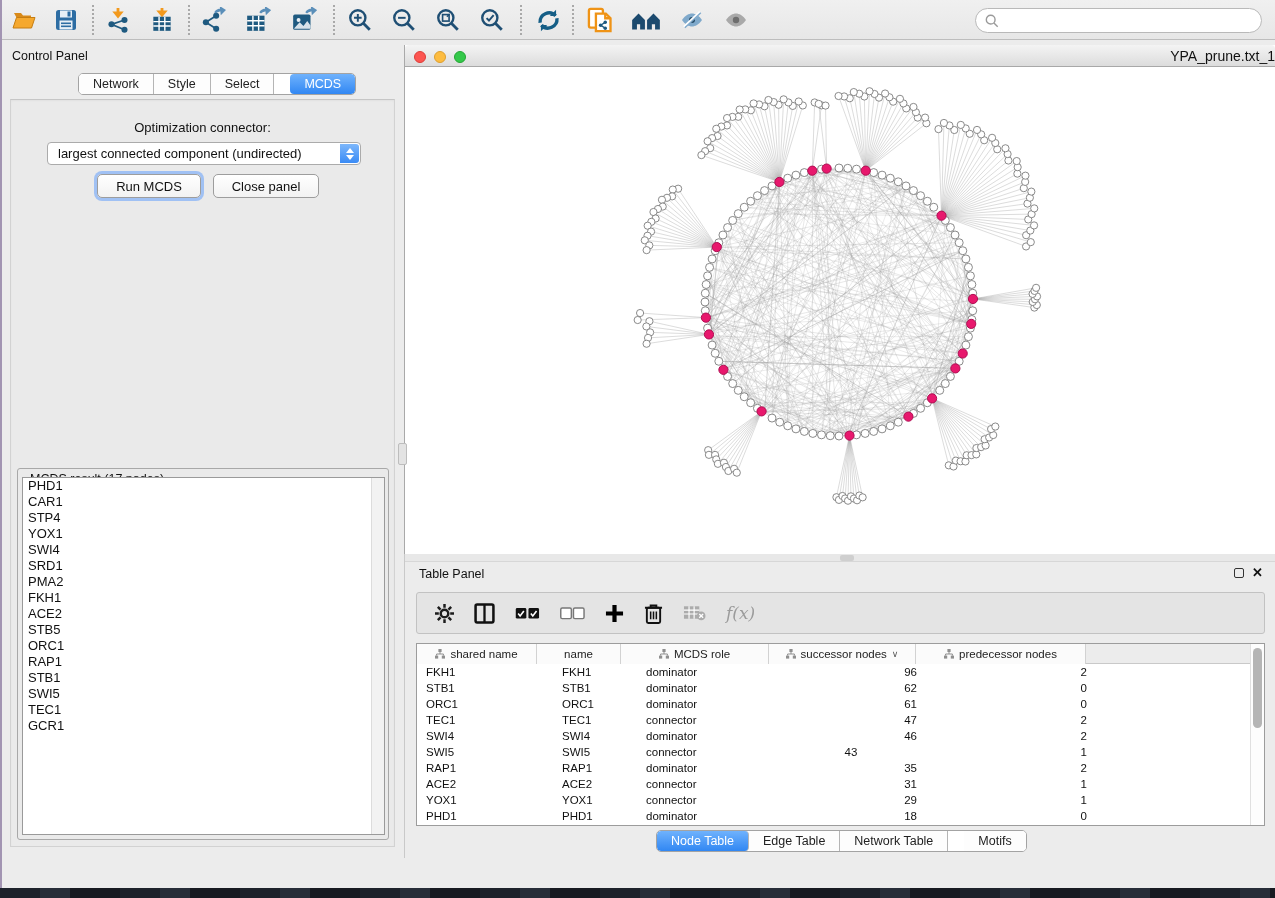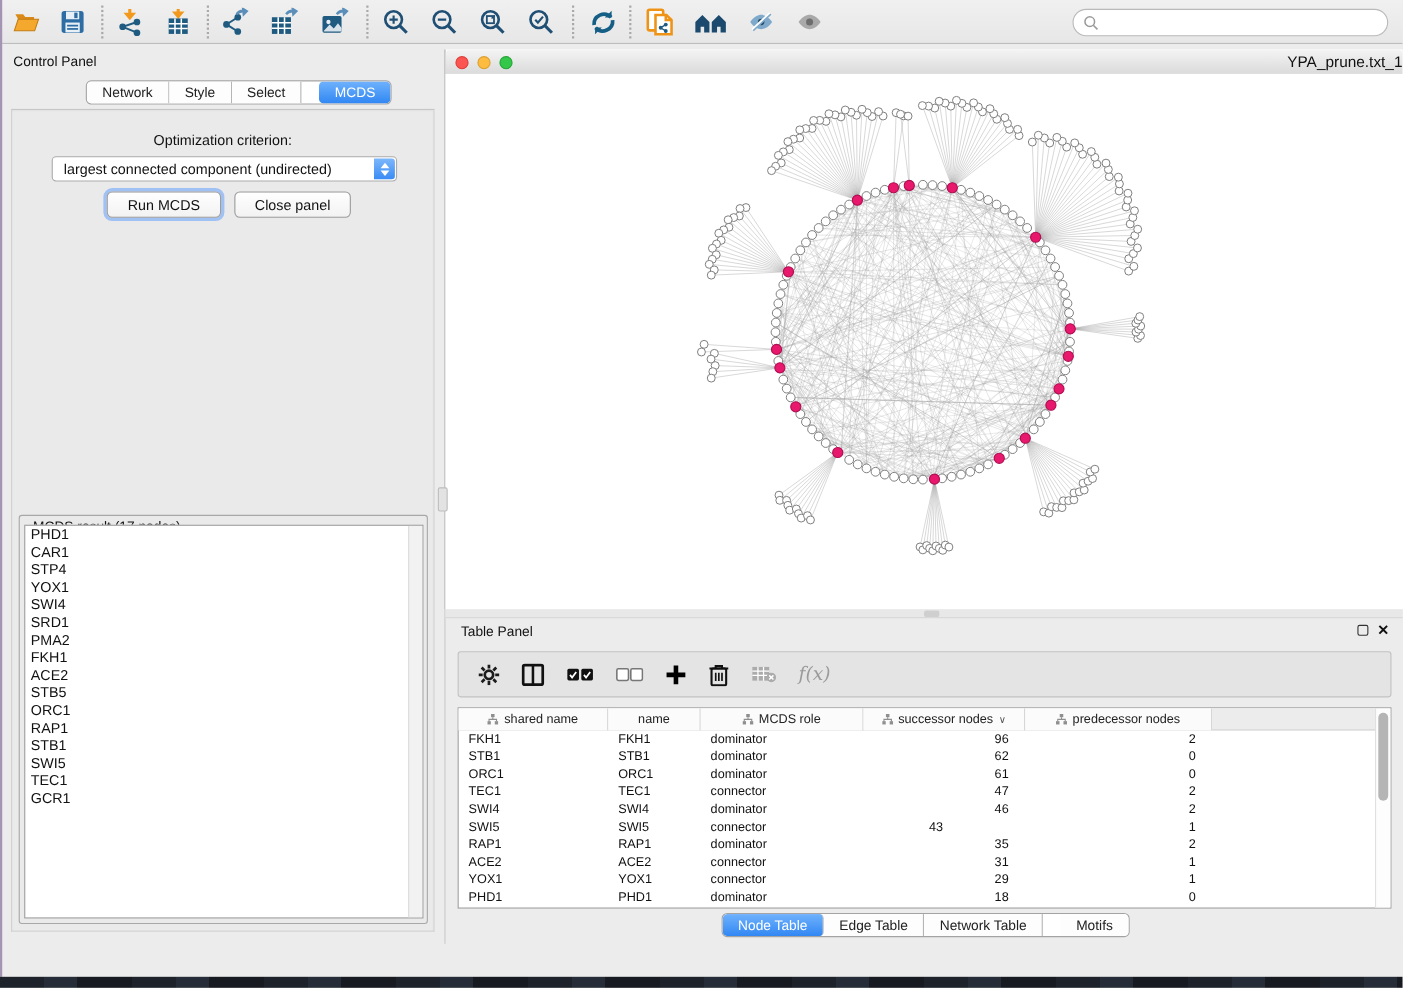--- a/index.html
+++ b/index.html
@@ -235,21 +235,21 @@
       <div class="float-box"></div>
       <div class="close-x">✕</div>
     </div>
     <div id="cp-tabs" class="seg-tabs">
       <div class="seg-tab">Network</div>
       <div class="seg-tab">Style</div>
       <div class="seg-tab">Select</div>
       <div class="seg-tab active">MCDS</div>
     </div>
     <div id="cp-body">
-      <div id="opt-label">Optimization criterion:</div>
+      <div id="opt-label">Optimization connector:</div>
       <div id="opt-select">
         <span>largest connected component (undirected)</span>
         <div id="opt-stepper">
             <div class="chev-up"></div>
             <div class="chev-dn"></div>
           </div>
       </div>
       <div id="run-btn" class="mac-btn">Run MCDS</div>
       <div id="close-panel-btn" class="mac-btn">Close panel</div>
       <div id="mcds-fieldset">
@@ -1176,21 +1176,21 @@
             <path d="M17 9l4 4M21 9l-4 4" stroke="#fff" stroke-width="1.4"></path>
           </svg>
       </div>
       <div class="tp-icon">
           <span id="fx-label">f(x)</span>
         </div>
     </div>
 
     <div id="node-table">
       <div id="nt-header">
-          <div class="nt-hcell" style="width: 136px;">
+          <div class="nt-hcell" style="width: 120px;">
             <svg width="10" height="10" viewBox="0 0 10 10">
               <rect x="3.4" y="0" width="3.2" height="3" fill="#8f8f8f"></rect>
               <rect x="0" y="6.6" width="3.2" height="3" fill="#8f8f8f"></rect>
               <rect x="6.8" y="6.6" width="3.2" height="3" fill="#8f8f8f"></rect>
               <path d="M5 3v2M1.6 6.6V5h6.8v1.6" stroke="#8f8f8f" fill="none"></path>
             </svg>
             <span>shared name</span>
           </div>
           <div class="nt-hcell" style="width: 84px;">
             <span>name</span>

